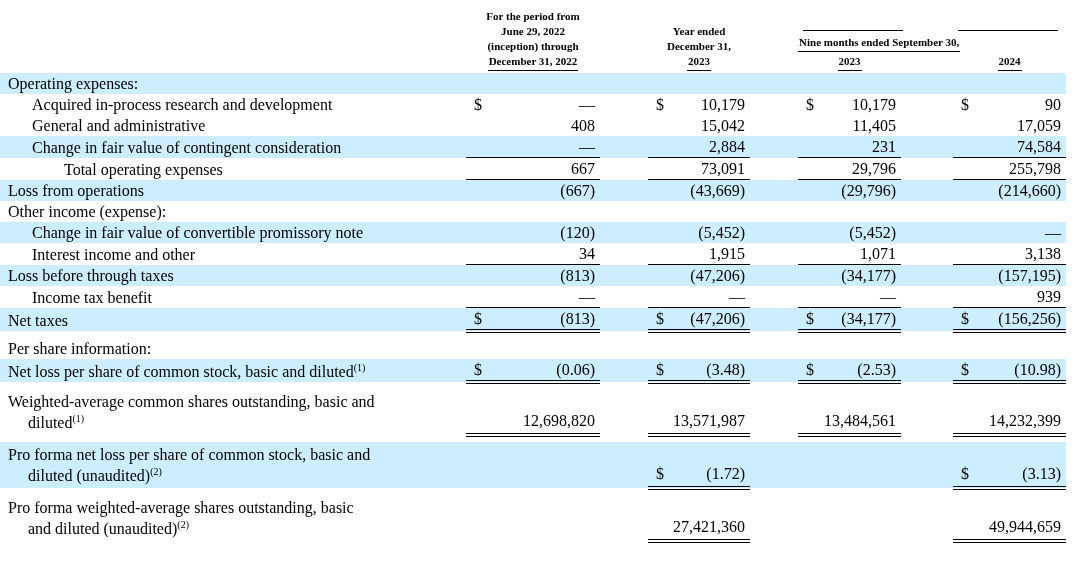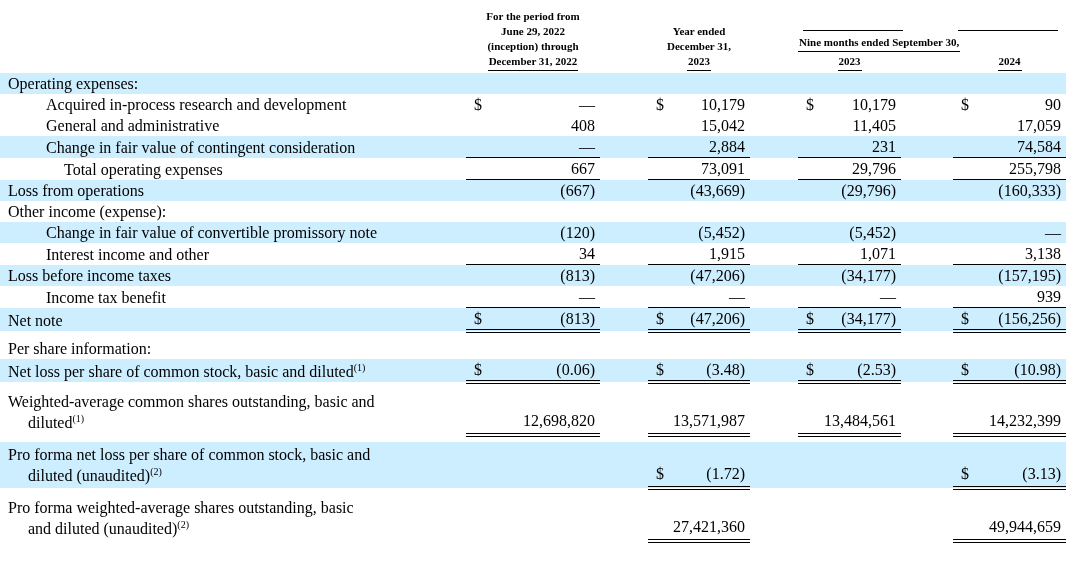--- a/index.html
+++ b/index.html
@@ -36,21 +36,21 @@
   .nine-wrap { text-align: left; margin-bottom: 2px; }
   .sub-years { display: flex; }
   .sy-l { width: 103px; text-align: center; }
   .sy-r { width: 113px; margin-left: auto; }
 
   tbody td {
     height: 21px; line-height: 21px; padding: 0;
     vertical-align: bottom; white-space: nowrap; font-size: 16px;
   }
   td.lbl { text-align: left; padding-left: 8px; }
-  td.lbl.ind1 { padding-left: 46px; margin-top: 25px; }
+  td.lbl.ind1 { padding-left: 32px; margin-top: 25px; }
   td.lbl.ind2 { padding-left: 64px; }
   .l2 { padding-left: 20px; }
   td.d { text-align: left; padding-left: 8px; }
   td.v { text-align: right; padding-right: 5px; }
   td.bs { border-bottom: 1.5px solid var(--ink); }
   td.bd { border-bottom: 4px double var(--ink); }
   tr.shaded { background: var(--stripe); }
   tr.spacer td { height: 5px; line-height: 5px; }
   tr.twoline td { height: auto; padding-top: 2px; padding-bottom: 2px; }
   sup { font-size: 10px; line-height: 0; vertical-align: super; }
@@ -192,21 +192,21 @@
         <td class="d"></td>
         <td class="v">(667)</td>
         <td class="g"></td>
         <td class="d"></td>
         <td class="v">(43,669)</td>
         <td class="g"></td>
         <td class="d"></td>
         <td class="v">(29,796)</td>
         <td class="g"></td>
         <td class="d"></td>
-        <td class="v">(160,333)</td>
+        <td class="v">(214,660)</td>
       </tr>
       <tr class="plain">
         <td class="lbl ind0">
           <div class="l1">Other income (expense):</div>
         </td>
         <td class="d"></td>
         <td class="v"></td>
         <td class="g"></td>
         <td class="d"></td>
         <td class="v"></td>
@@ -244,21 +244,21 @@
         <td class="v bs">1,915</td>
         <td class="g"></td>
         <td class="d bs"></td>
         <td class="v bs">1,071</td>
         <td class="g"></td>
         <td class="d bs"></td>
         <td class="v bs">3,138</td>
       </tr>
       <tr class="shaded">
         <td class="lbl ind0">
-          <div class="l1">Loss before income taxes</div>
+          <div class="l1">Loss before through taxes</div>
         </td>
         <td class="d"></td>
         <td class="v">(813)</td>
         <td class="g"></td>
         <td class="d"></td>
         <td class="v">(47,206)</td>
         <td class="g"></td>
         <td class="d"></td>
         <td class="v">(34,177)</td>
         <td class="g"></td>
@@ -276,21 +276,21 @@
         <td class="v bs">—</td>
         <td class="g"></td>
         <td class="d bs"></td>
         <td class="v bs">—</td>
         <td class="g"></td>
         <td class="d bs"></td>
         <td class="v bs">939</td>
       </tr>
       <tr class="shaded">
         <td class="lbl ind0">
-          <div class="l1">Net note</div>
+          <div class="l1">Net taxes</div>
         </td>
         <td class="d bd">$</td>
         <td class="v bd">(813)</td>
         <td class="g"></td>
         <td class="d bd">$</td>
         <td class="v bd">(47,206)</td>
         <td class="g"></td>
         <td class="d bd">$</td>
         <td class="v bd">(34,177)</td>
         <td class="g"></td>

